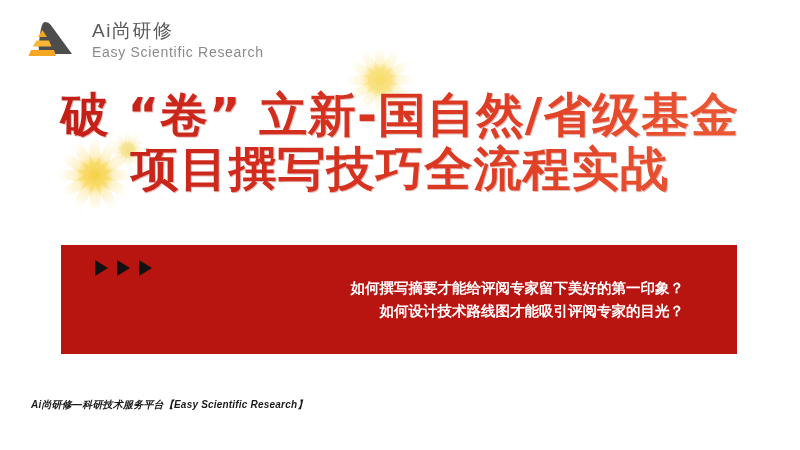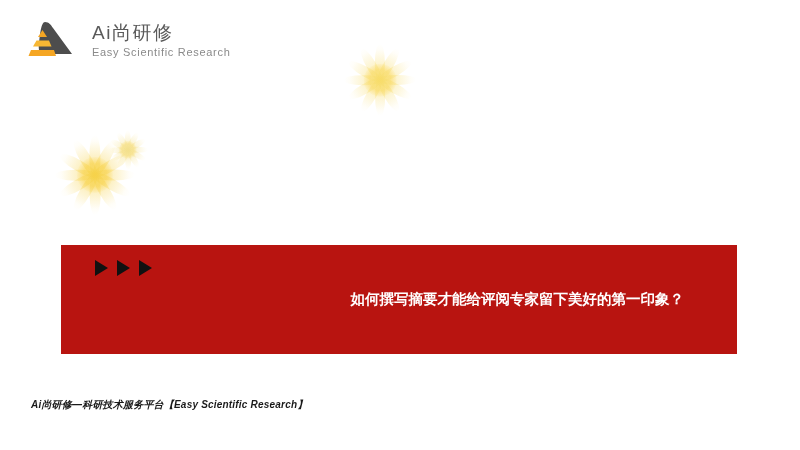--- a/index.html
+++ b/index.html
@@ -70,21 +70,21 @@
   }
   #logo-cn {
     font-size: 19px;
     font-weight: 500;
     color: #5a5a5a;
     letter-spacing: 1.5px;
     line-height: 1.05;
     white-space: nowrap;
   }
   #logo-en {
-    font-size: 11px;
+    font-size: 14px;
     color: #8a8a8a;
     letter-spacing: 0.7px;
     line-height: 1.3;
     margin-top: 2px;
     white-space: nowrap;
   }
 
   
   #title-block {
     position: absolute;
@@ -226,27 +226,32 @@
         <polygon points="14.5,21.5 27,21.5 29.5,27.5 11,27.5" fill="#f7b733"></polygon>
         <polygon points="9,31 32,31 34,37 6.5,37" fill="#f5a623"></polygon>
       </svg>
     </div>
     <div id="logo-wordmark">
       <div id="logo-cn">Ai尚研修</div>
       <div id="logo-en">Easy Scientific Research</div>
     </div>
   </div>
 
+  <div id="title-block">
+    <div class="title-line" id="title-line-1">破 “卷” 立新-国自然/省级基金</div>
+    <div class="title-line" id="title-line-2">项目撰写技巧全流程实战</div>
+  </div>
 
   <div id="callout-box">
     <div id="arrow-group">
       <span class="arrow-tri"></span>
       <span class="arrow-tri"></span>
       <span class="arrow-tri"></span>
     </div>
     <div id="question-list">
       <div class="question-line">如何撰写摘要才能给评阅专家留下美好的第一印象？</div>
+      <div class="question-line">如何设计技术路线图才能吸引评阅专家的目光？</div>
     </div>
   </div>
 
   <div id="footer-text">Ai尚研修—科研技术服务平台【Easy Scientific Research】</div>
 
 </div>
 
 </body></html>

